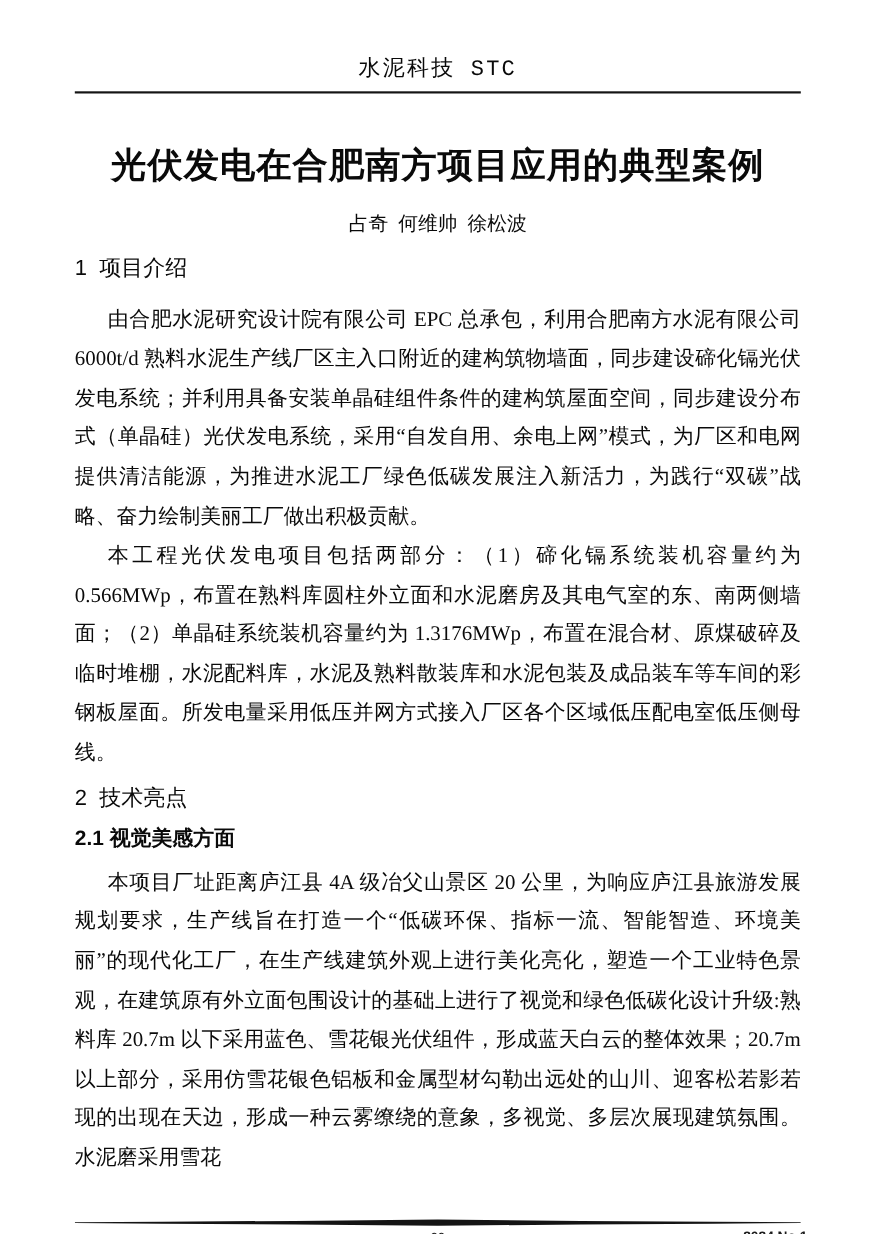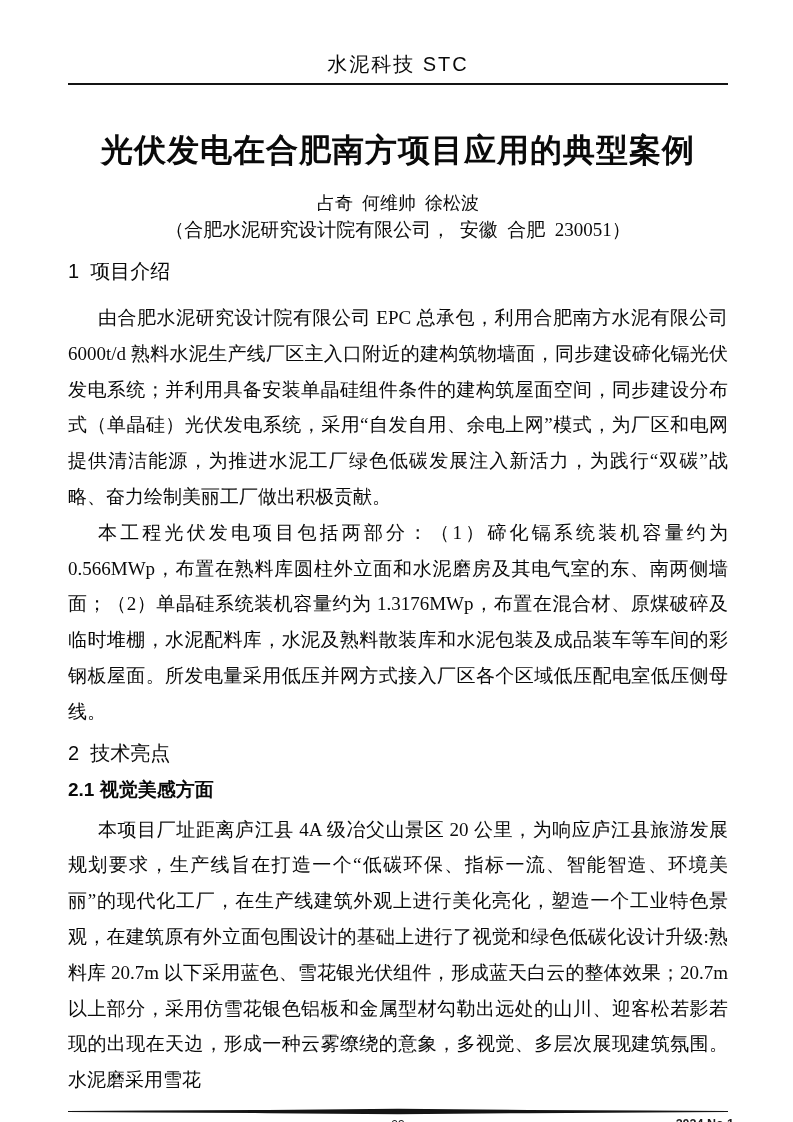--- a/index.html
+++ b/index.html
@@ -13,21 +13,21 @@
     overflow: hidden;
     box-sizing: border-box;
     padding: 0 65px 0 68px;
   }
   .journal-title {
     margin-top: 50px;
     text-align: center;
     font-size: 20px;
     line-height: 28px;
     letter-spacing: 2px;
-    font-family: Liberation Sans, sans-serif;
+    font-family: Liberation Mono, monospace;
   }
   .header-rule {
     margin-top: 5px;
     height: 2px;
     background: #141414;
   }
   .article-title {
     margin: 47px 0 0 0;
     text-align: center;
     font-size: 32px;
@@ -110,21 +110,20 @@
 <div class="page">
 
   <div class="journal-title">水泥科技 STC</div>
 
   <div class="header-rule"></div>
 
   <h1 class="article-title">光伏发电在合肥南方项目应用的典型案例</h1>
 
   <div class="authors">占奇  何维帅  徐松波</div>
 
-  <div class="affiliation">（合肥水泥研究设计院有限公司，  安徽  合肥  230051）</div>
 
   <h2 class="section-heading">1  项目介绍</h2>
 
   <p class="body-para">由合肥水泥研究设计院有限公司 EPC 总承包，利用合肥南方水泥有限公司 6000t/d 熟料水泥生产线厂区主入口附近的建构筑物墙面，同步建设碲化镉光伏发电系统；并利用具备安装单晶硅组件条件的建构筑屋面空间，同步建设分布式（单晶硅）光伏发电系统，采用“自发自用、余电上网”模式，为厂区和电网提供清洁能源，为推进水泥工厂绿色低碳发展注入新活力，为践行“双碳”战略、奋力绘制美丽工厂做出积极贡献。</p>
 
   <p class="body-para flow">本工程光伏发电项目包括两部分：（1）碲化镉系统装机容量约为 0.566MWp，布置在熟料库圆柱外立面和水泥磨房及其电气室的东、南两侧墙面；（2）单晶硅系统装机容量约为 1.3176MWp，布置在混合材、原煤破碎及临时堆棚，水泥配料库，水泥及熟料散装库和水泥包装及成品装车等车间的彩钢板屋面。所发电量采用低压并网方式接入厂区各个区域低压配电室低压侧母线。</p>
 
   <h2 class="section-heading second">2  技术亮点</h2>
 
   <h3 class="subsection-heading">2.1 视觉美感方面</h3>

